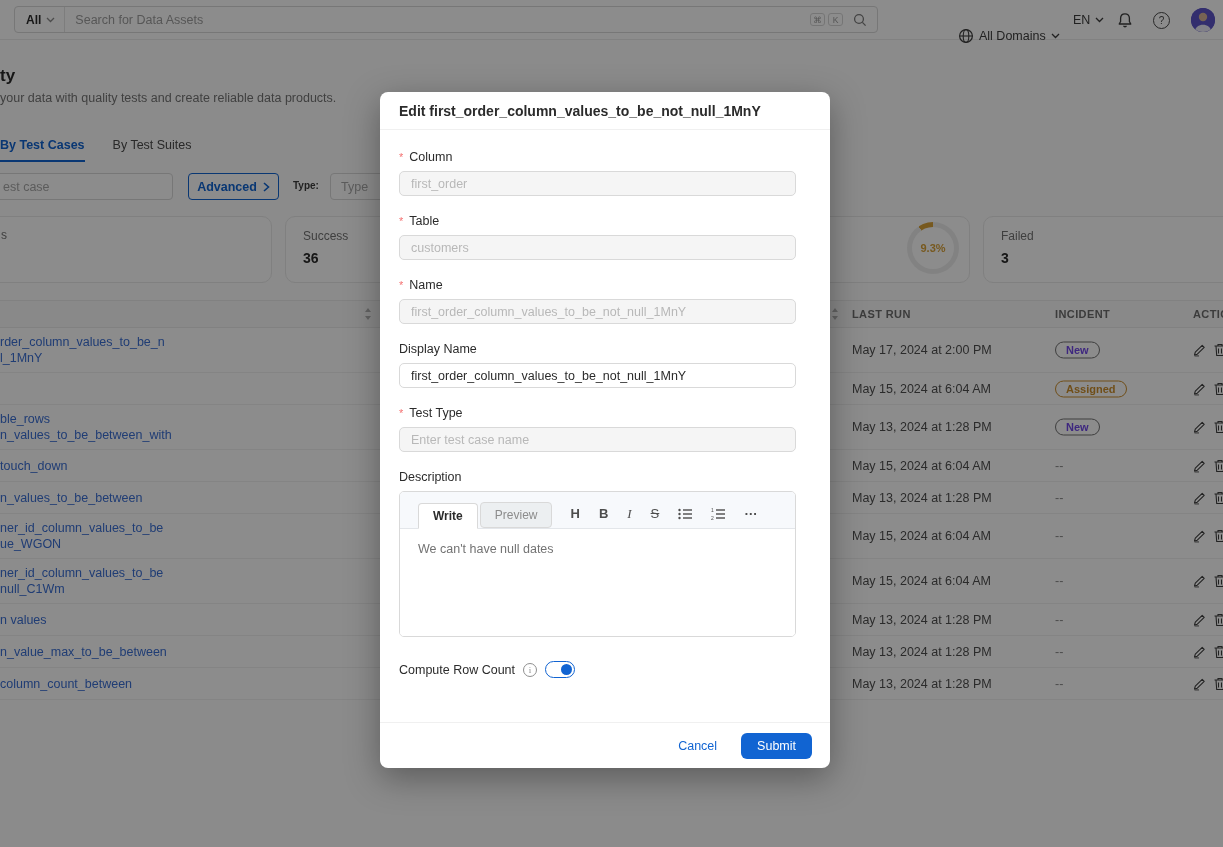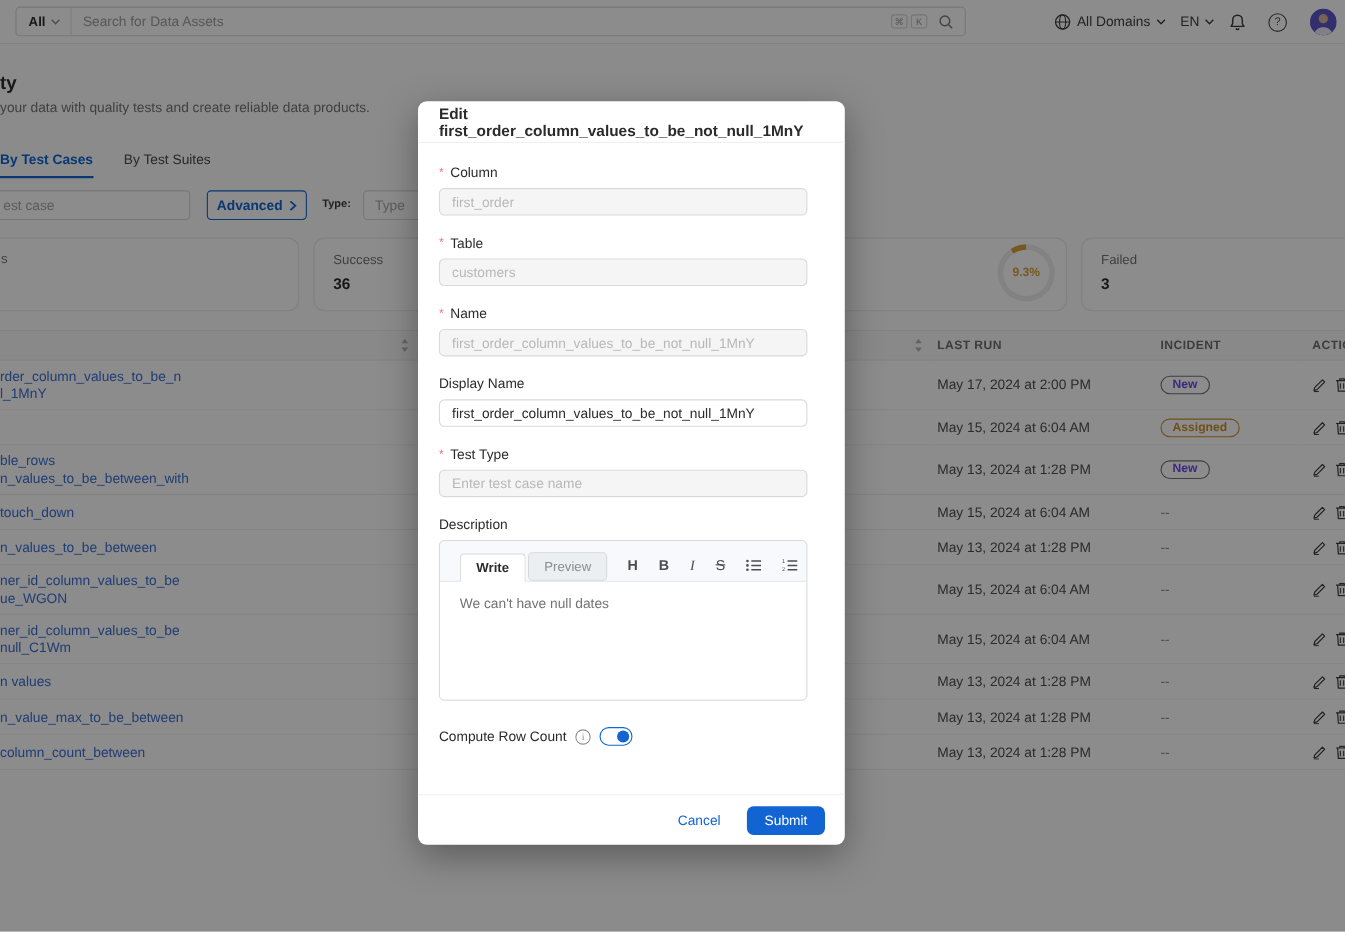--- a/index.html
+++ b/index.html
@@ -14,21 +14,21 @@
     border:1px solid #d9d9d9; border-radius:4px; background:#fff; display:flex; align-items:center; }
   .scope { display:flex; align-items:center; gap:5px; padding:0 9px 0 11px; height:100%;
     border-right:1px solid #e4e4e4; font-size:12px; font-weight:700; color:#2b2b2b; cursor:pointer; }
   .search-input { flex:1; border:none; outline:none; height:100%; padding:0 10px;
     font-size:12.5px; color:#2b2b2b; background:transparent; font-family:inherit; }
   .search-input::placeholder { color:#9e9e9e; }
   .kbd { display:inline-flex; align-items:center; justify-content:center; min-width:15px; height:13px;
     border:1px solid #d6d6d6; border-radius:3px; font-size:8.5px; color:#9a9a9a; padding:0 2px; margin-right:3px; }
   .sb-right { display:flex; align-items:center; padding-right:10px; }
   .tb-item { display:flex; align-items:center; gap:5px; font-size:12.5px; color:#3d3d3d; cursor:pointer; }
-  .domains { position:absolute; left:958px; top:0; height:40px;justify-content:center; }
+  .domains { position:absolute; left:958px; top:16px; height:40px;justify-content:center; }
   .lang { position:absolute; left:1073px; top:0; height:40px; }
   .bell { position:absolute; left:1117px; top:0; height:40px; }
   .help-circle { position:absolute; left:1153px; top:12px; width:17px; height:17px; border:1.4px solid #4a4a4a;
     border-radius:50%; display:flex; align-items:center; justify-content:center; font-size:10px; color:#4a4a4a; cursor:pointer; }
   .avatar { position:absolute; left:1191px; top:8px; width:24px; height:24px; border-radius:50%;
     overflow:hidden; background:#5d55c8; cursor:pointer; }
 
   
   .page-title-frag { position:absolute; left:0; top:66px; font-size:17px; font-weight:700; color:#2b2b2b; }
   .page-subtitle { position:absolute; left:0; top:91px; font-size:12.5px; color:#757575; }
@@ -74,21 +74,21 @@
   .c-act { left:1193px; display:flex; gap:8px; }
   .badge { display:inline-block; border-radius:10px; padding:1px 10px 2px; font-size:11px; font-weight:700; background:#fff; }
   .badge.new { color:#7147e8; border:1px solid #737373; }
   .badge.assigned { color:#cc8f2d; border:1px solid #cc8f2d; }
   .no-inc { color:#8a8a8a; }
   .vline { position:absolute; top:0; width:1px; background:#ededed; }
   .icon-btn { cursor:pointer; display:inline-flex; }
 
   
   .overlay { position:absolute; inset:0; background:rgba(0,0,0,0.45); z-index:40; }
-  .modal { position:absolute; left:380px; top:92px; width:388px; height:676px; background:#fff;
+  .modal { position:absolute; left:380px; top:92px; width:450px; height:676px; background:#fff;
     border-radius:8px; z-index:50; box-shadow:0 10px 34px rgba(0,0,0,.35); display:flex; flex-direction:column; }
   .modal-header { height:38px; padding:0 19px; display:flex; align-items:center;
     border-bottom:1px solid #f0f0f0; font-size:14px; font-weight:700; color:#2b2b2b; flex:0 0 auto; }
   .modal-body { flex:1; padding:20px 34px 0 19px; overflow:hidden; }
   .field { margin-bottom:18px; }
   .f-label { font-size:12.5px; color:#2b2b2b; margin-bottom:7px; height:14px; display:flex; align-items:center; gap:4px; }
   .req::before { content:"*"; color:#f47373; font-size:11px; margin-right:2px; }
   .inp { width:100%; height:25px; border:1px solid #d9d9d9; border-radius:5px; padding:0 11px;
     font-size:12.5px; font-family:inherit; outline:none; color:#2b2b2b; background:#fff; }
   .inp.disabled { background:#f5f5f5; color:#b8b8b8; }

